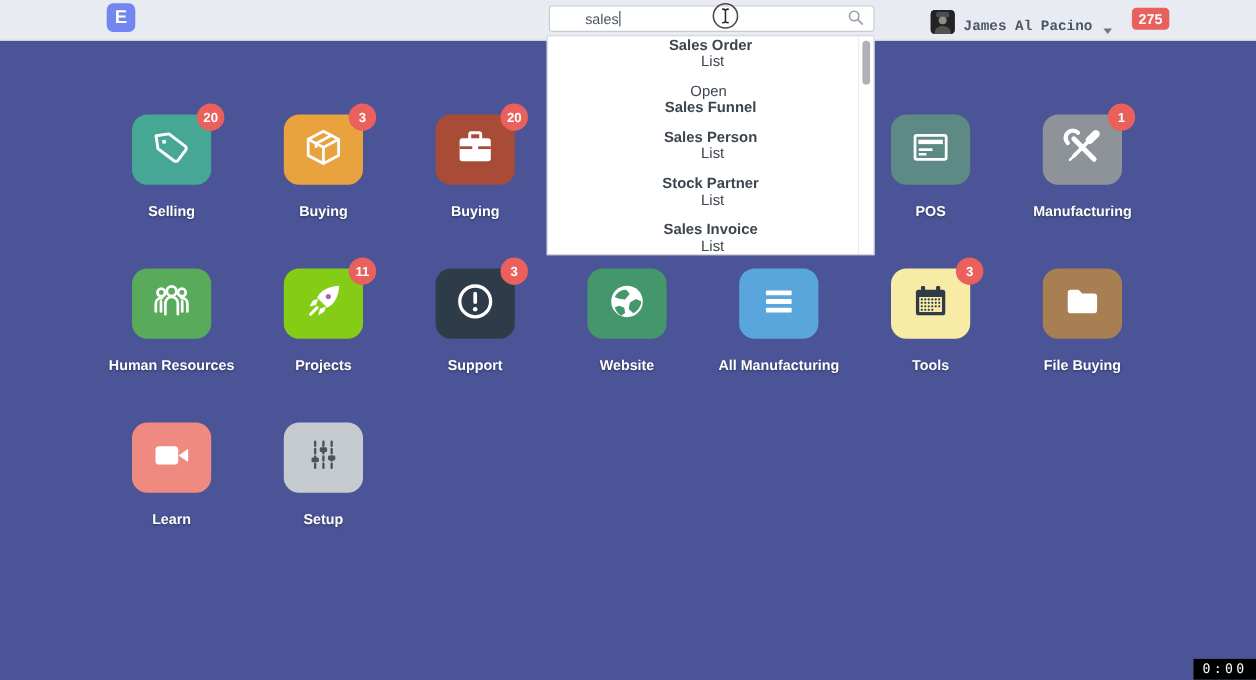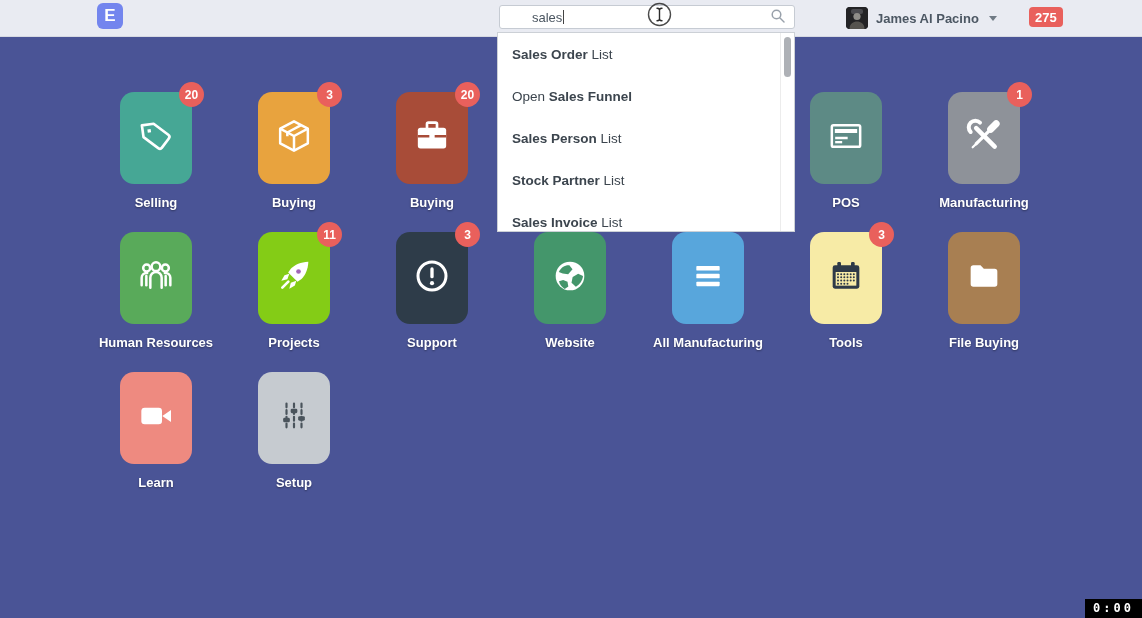--- a/index.html
+++ b/index.html
@@ -23,71 +23,71 @@
     position:absolute; left:499px; top:5px; width:296px; height:24px;
     background:#fff; border:1px solid #c6cbd3; border-radius:3px;
     display:flex; align-items:center; padding:0 8px;
     font-size:13px; color:#4a5560;
   }
   .search-text { flex:0 0 auto;margin-left:24px; }
   .text-caret { display:inline-block; width:1px; height:14px; background:#444; margin-left:1px; vertical-align:middle; }
   .search-spacer { flex:1; }
   .user-area {
     position:absolute; left:846px; top:5px; height:26px;
-    display:flex; align-items:center; gap:8px;
+    display:flex; align-items:flex-end; gap:8px;font-family:Liberation Mono, monospace;
   }
   .avatar { width:22px; height:22px; border-radius:4px; background:#232326; overflow:hidden; flex:0 0 auto; }
   .user-name { font-size:13px; font-weight:bold; color:#4c5763; white-space:nowrap; }
   .caret-down {
     width:0; height:0; border-left:4px solid transparent; border-right:4px solid transparent;
     border-top:5px solid #707a85; margin-left:2px;
   }
   .nav-badge {
     position:absolute; left:1013px; top:7px; height:20px; min-width:28px;
     border-radius:4px; color:#fff; font-size:13px; font-weight:bold;
     display:flex; align-items:center; justify-content:center; padding:0 6px;margin-left:16px;
   }
   .mouse-cursor { position:absolute; left:646px; top:1px; z-index:50; }
   
   .dropdown {
     position:absolute; left:497px; top:32px; width:298px; height:200px;
     background:#fff; border:1px solid #ccd0d6; z-index:40; overflow:hidden;
   }
   .dropdown-item {
     height:42px; display:flex; align-items:center; padding:0 14px;
-    font-size:13.5px; color:#3c454e; cursor:pointer; white-space:pre;
+    font-size:13.5px; color:#3c454e; cursor:pointer; white-space:pre;flex-direction:column;
   }
   .dropdown-item b { font-weight:bold; }
   .dropdown-scroll-track {
     position:absolute; right:0; top:0; width:14px; height:100%;
     border-left:1px solid #ececec; background:#fff;
   }
   .dropdown-scroll-thumb {
     position:absolute; right:3px; top:4px; width:7px; height:40px;
     background:#aeb1b6; border-radius:4px;
   }
   
   .module { position:absolute; width:138px; text-align:center; cursor:pointer; }
   .tile {
-    position:relative; width:72px; height:92px; border-radius:14px;
-    margin:4px auto; display:flex; align-items:center; justify-content:center;
+    position:relative; width:72px; height:64px; border-radius:14px;
+    margin:16px auto; display:flex; align-items:center; justify-content:center;
   }
   .tile-badge {
     position:absolute; top:-10px; right:-12px; width:25px; height:25px;
     border-radius:50%; color:#fff; font-size:12px; font-weight:bold;
     display:flex; align-items:center; justify-content:center;
   }
   .module-label {
     margin-top:11px; font-size:13px; font-weight:bold; color:#fff;
     text-shadow:0 1px 2px rgba(0,0,0,0.4); white-space:nowrap;
   }
   
   .timer {
     position:absolute; right:0; bottom:0; background:#000; color:#fff;
-    font-family:"DejaVu Sans Mono",monospace; font-size:12px; font-weight:bold;
+    font-family:"DejaVu Sans Mono",monospace; font-size:12px; font-weight:normal;
     padding:2px 8px 3px 8px; letter-spacing:3px; z-index:60;
   }
 </style>
 </head>
 <body style="background-color: rgb(74, 84, 150);">
 
 <div class="navbar">
   <div class="logo" style="background-color: rgb(115, 133, 238);">E</div>
 
   <div class="search-box">

